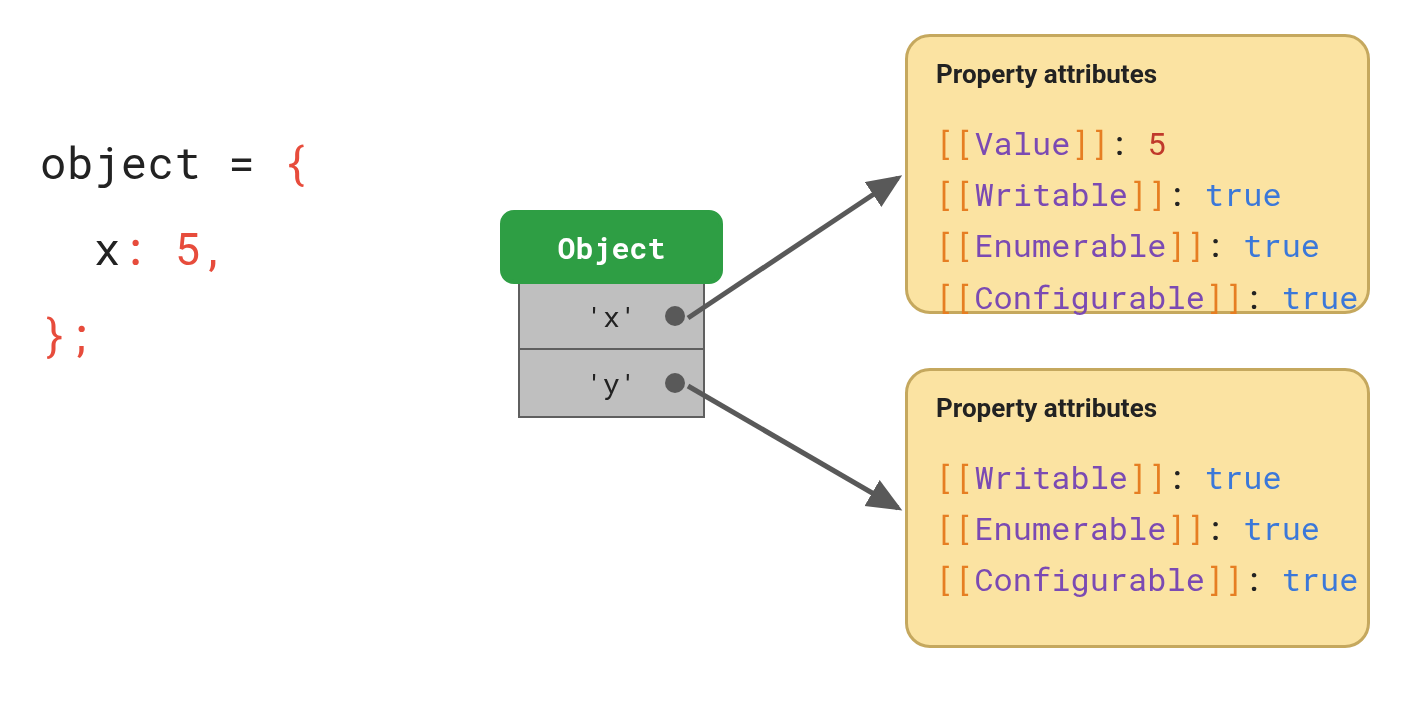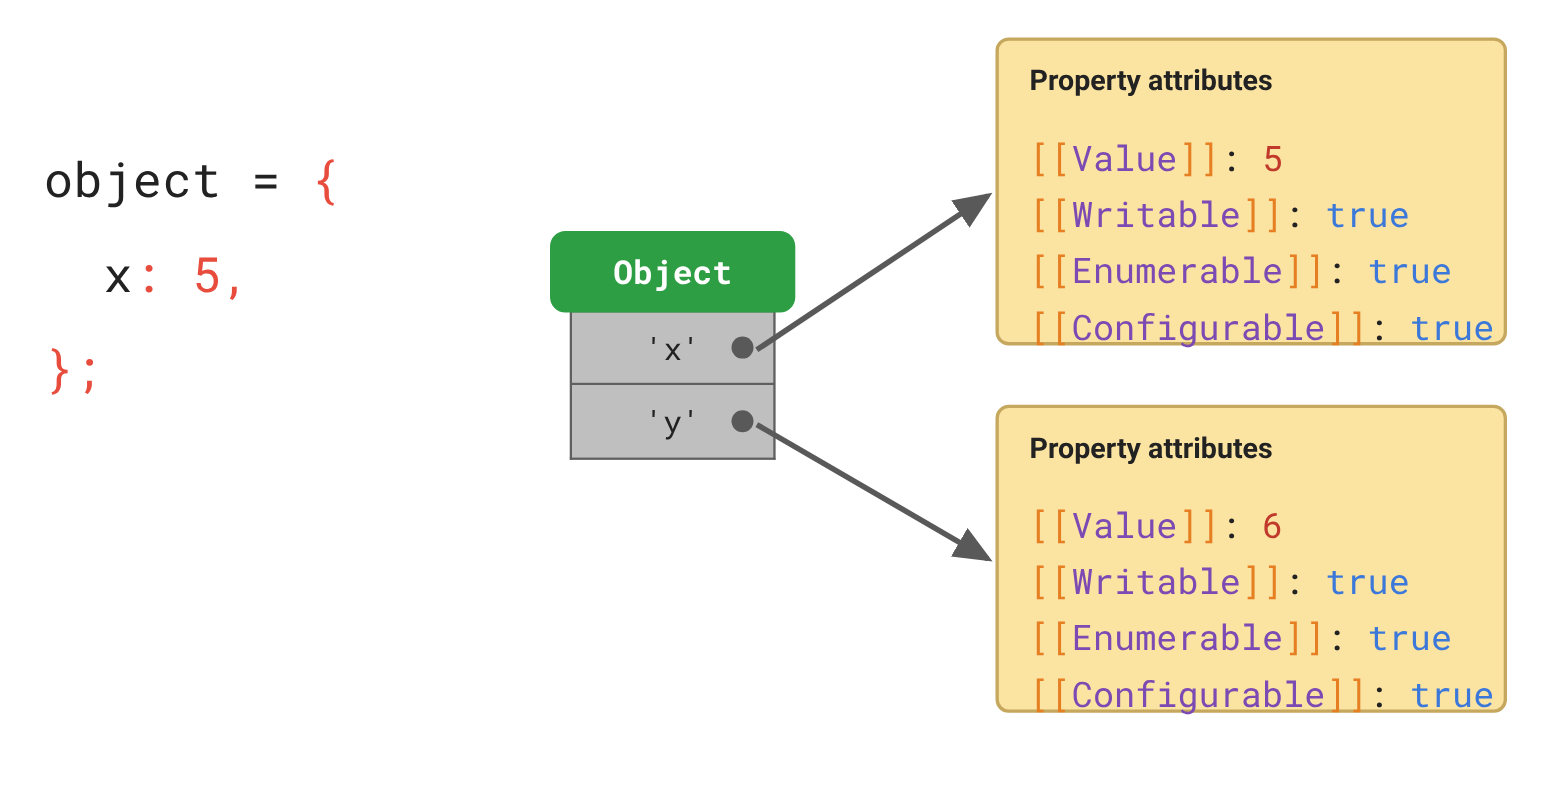--- a/index.html
+++ b/index.html
@@ -73,21 +73,21 @@
     background: #595959;
     border-radius: 50%;
   }
 
   
   .attr-box {
     position: absolute;
     width: 465px;
     background: #fbe3a2;
     border: 3px solid #c5a85e;
-    border-radius: 12px;
+    border-radius: 25px;
     padding: 22px 28px 26px 28px;
   }
   .attr-box.box-x { left: 905px; top: 34px; height: 280px; }
   .attr-box.box-y { left: 905px; top: 368px; height: 280px; }
   .attr-title {
     font-weight: 700;
     font-size: 26px;
     color: #222;
     margin-bottom: 28px;
   }
@@ -137,21 +137,20 @@
 <div class="attr-box box-x">
   <div class="attr-title">Property attributes</div>
   <div class="attr-line mono"><span class="t-orange">[[</span><span class="t-purple">Value</span><span class="t-orange">]]</span><span class="t-black">: </span><span class="t-red">5</span></div>
   <div class="attr-line mono"><span class="t-orange">[[</span><span class="t-purple">Writable</span><span class="t-orange">]]</span><span class="t-black">: </span><span class="t-blue">true</span></div>
   <div class="attr-line mono"><span class="t-orange">[[</span><span class="t-purple">Enumerable</span><span class="t-orange">]]</span><span class="t-black">: </span><span class="t-blue">true</span></div>
   <div class="attr-line mono"><span class="t-orange">[[</span><span class="t-purple">Configurable</span><span class="t-orange">]]</span><span class="t-black">: </span><span class="t-blue">true</span></div>
 </div>
 
 <div class="attr-box box-y">
   <div class="attr-title">Property attributes</div>
-  <div class="attr-line mono"><span class="t-orange">[[</span><span class="t-purple">Value</span><span class="t-orange">]]</span><span class="t-black">: </span><span class="t-red">6</span></div>
   <div class="attr-line mono"><span class="t-orange">[[</span><span class="t-purple">Writable</span><span class="t-orange">]]</span><span class="t-black">: </span><span class="t-blue">true</span></div>
   <div class="attr-line mono"><span class="t-orange">[[</span><span class="t-purple">Enumerable</span><span class="t-orange">]]</span><span class="t-black">: </span><span class="t-blue">true</span></div>
   <div class="attr-line mono"><span class="t-orange">[[</span><span class="t-purple">Configurable</span><span class="t-orange">]]</span><span class="t-black">: </span><span class="t-blue">true</span></div>
 </div>
 
 <svg class="arrows">
   <defs>
     <marker id="arrowhead" markerWidth="8" markerHeight="8" refX="6" refY="3" orient="auto">
       <path d="M0,0 L7,3 L0,6 Z" fill="#595959"></path>
     </marker>

